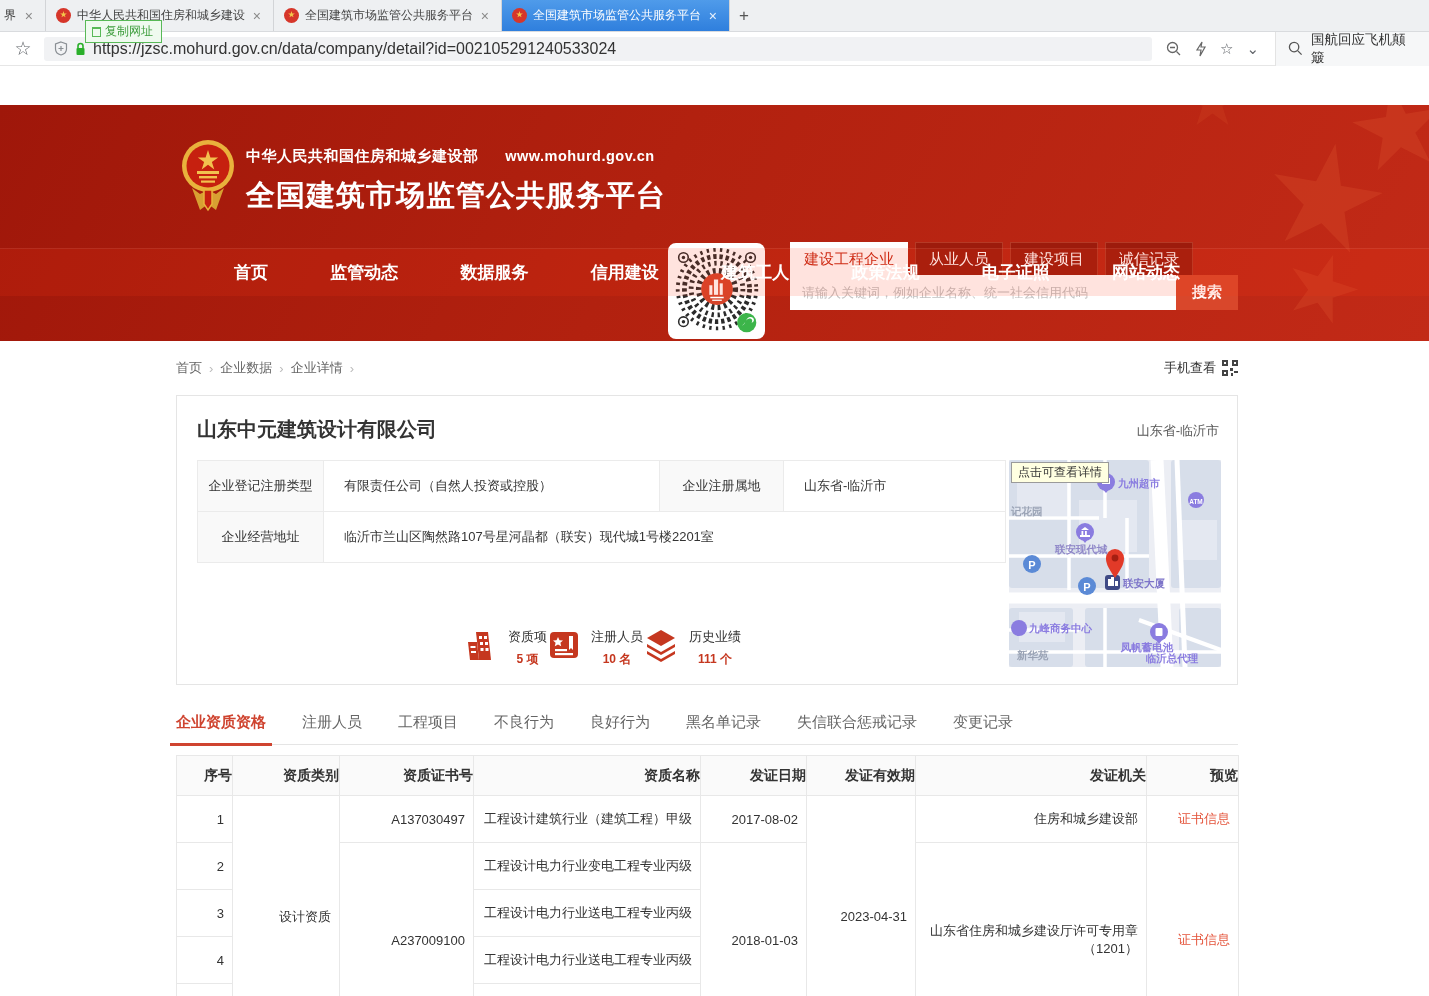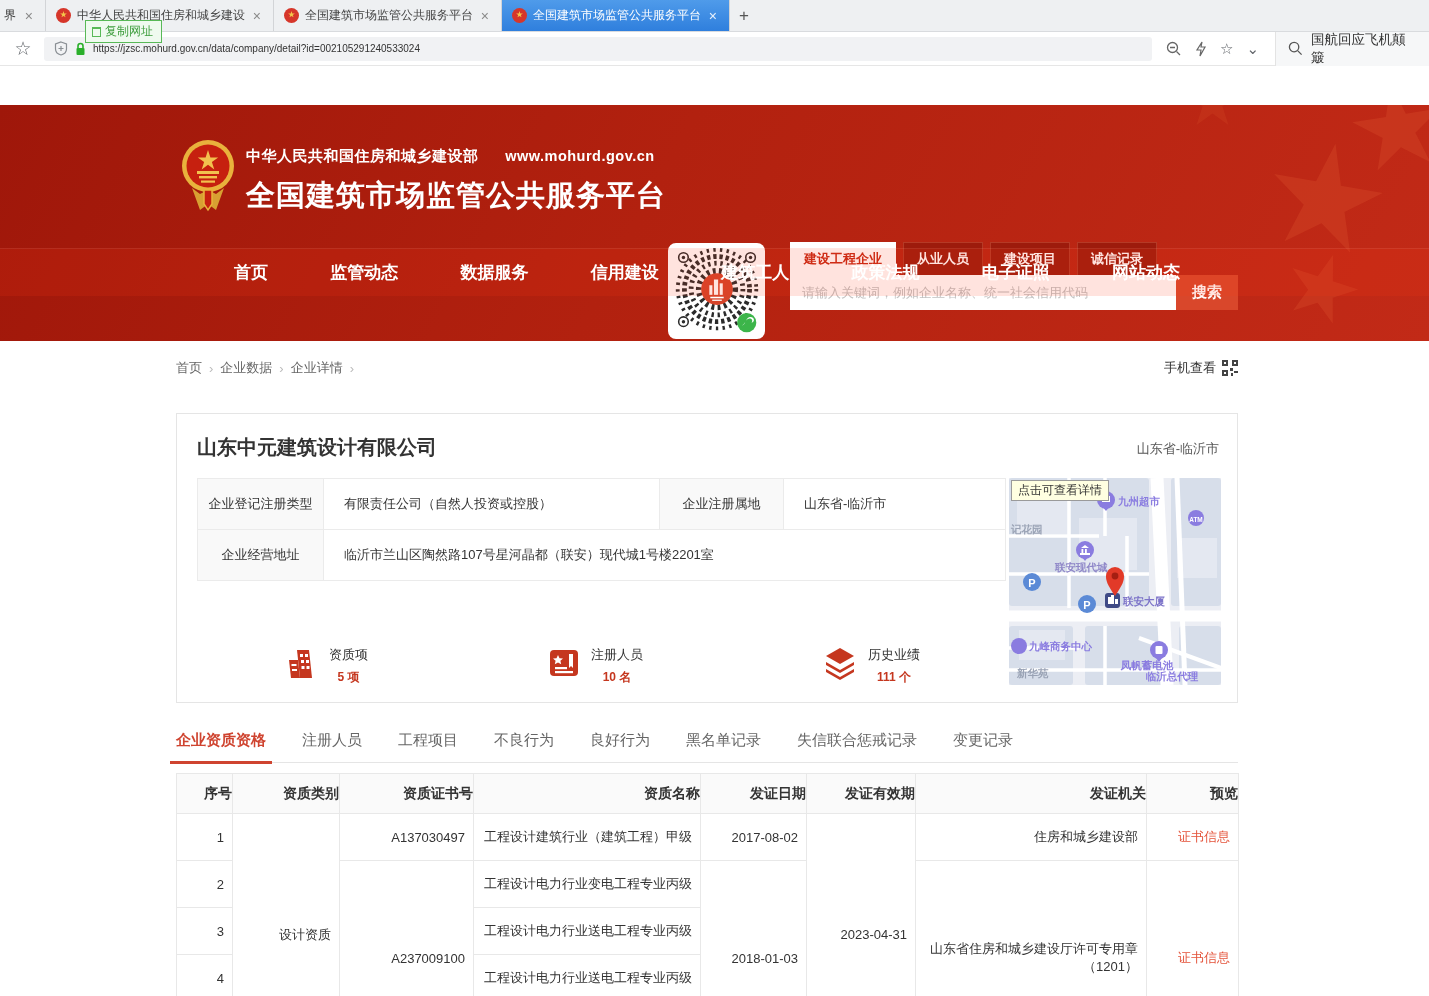--- a/index.html
+++ b/index.html
@@ -25,21 +25,21 @@
     border:1px solid #58b957; color:#3f9e3e; font-size:12px; padding:2px 8px 2px 6px;
     display:flex; align-items:center; gap:4px; }
   .copy-ic { width:9px; height:10px; border:1px solid #58b957; border-top-width:2px; display:inline-block; }
 
   .toolbar { height:34px; background:#fff; display:flex; align-items:center;
     border-bottom:1px solid #e6e6e6; padding:0 0 0 8px; }
   .tool-ic { color:#5f6368; display:flex; align-items:center; justify-content:center; }
   .star-big { width:30px; font-size:19px; }
   .urlbar { width:1108px; height:24px; background:#f1f2f4; border-radius:3px; margin-left:6px;
     display:flex; align-items:center; padding:0 10px; gap:7px; }
-  .url-text { font-size:10px; color:#333; white-space:nowrap; }
+  .url-text { font-size:16px; color:#333; white-space:nowrap; }
   .right-icons { display:flex; align-items:center; gap:13px; margin-left:14px; color:#666; font-size:15px; }
   .quick-search { margin-left:16px; height:34px; flex:1; background:#f6f7f8; border-left:1px solid #e3e3e3;
     display:flex; align-items:center; gap:8px; padding:0 12px; font-size:13.5px; color:#333; }
 
   
   .site-header { position:relative; margin-top:39px; height:236px;
     background:linear-gradient(118deg,#9f170a 0%,#b2210f 45%,#c22a17 100%); overflow:hidden; }
   .decor-star { position:absolute; background:#d24526; opacity:.45;
     clip-path:polygon(50% 0%,61% 35%,98% 35%,68% 57%,79% 91%,50% 70%,21% 91%,32% 57%,2% 35%,39% 35%); }
   .hdr-main { position:relative; z-index:2; height:143px; }
@@ -53,48 +53,48 @@
   .brand { position:absolute; left:246px; top:42px; color:#fff; }
   .brand .line1 { font-size:15px; font-weight:bold; letter-spacing:.5px; }
   .brand .line1 .site { margin-left:22px; font-size:14.5px; }
   .brand .line2 { font-size:29px; font-weight:bold; letter-spacing:1px; margin-top:10px; }
 
   .qr-box { position:absolute; left:668px; top:138px; width:97px; height:96px;
     background:#fff; border-radius:8px; display:flex; align-items:center; justify-content:center; }
 
   .search-mod { position:absolute; left:790px; top:137px; width:448px; }
   .search-tabs { display:flex; gap:7px; }
-  .s-tab { height:33px; padding:0 13px; display:flex; align-items:center; font-size:13px;
-    font-weight:bold; color:#fff; background:#9d1b0c; border:1px solid #b53a26; border-bottom:none; cursor:pointer; }
+  .s-tab { height:33px; padding:0 13px; display:flex; align-items:center; font-size:15px;
+    font-weight:normal; color:#fff; background:#9d1b0c; border:1px solid #b53a26; border-bottom:none; cursor:pointer; }
   .s-tab.active { background:#fff; color:#c72a15; border-color:#fff; }
   .search-row { display:flex; height:35px; }
   .search-row input { flex:1; border:none; outline:none; padding:0 12px; font-size:13px; color:#333;
     background:#fff; }
   .search-row input::placeholder { color:#c2c2c2; }
   .search-btn { width:62px; background:#d9472b; color:#fff; font-size:15px; font-weight:bold;
     border:none; cursor:pointer; }
 
   
   .page { width:1062px; margin-left:176px; position:relative; }
   .crumb-row { height:54px; display:flex; align-items:center; font-size:13px; color:#999; }
   .crumb { color:#666; cursor:pointer; }
   .crumb-sep { margin:0 7px; color:#bbb; }
   .crumb-right { margin-left:auto; display:flex; align-items:center; gap:6px; color:#333; }
 
-  .card { border:1px solid #e5e5e5; height:290px; position:relative; background:#fff;margin-top:18px; }
+  .card { border:1px solid #e5e5e5; height:290px; position:relative; background:#fff; }
   .company-title { position:absolute; left:20px; top:20px; font-size:20px; font-weight:bold; color:#333; }
   .company-region { position:absolute; right:18px; top:26px; font-size:13px; color:#555; }
   .info-table { position:absolute; left:20px; top:64px; border-collapse:collapse; table-layout:fixed; }
   .info-table td { border:1px solid #ebebeb; font-size:13px; color:#333; height:51px; }
   .info-table td.lbl { background:#f9f9f9; text-align:center; width:126px; }
   .info-table td.lbl2 { width:124px; }
   .info-table td.val { padding-left:20px; width:336px; }
   .info-table td.val2 { width:222px; }
   .stats { position:absolute; left:20px; top:232px; width:808px; display:flex;
-    justify-content:space-between; padding:0 85px 0 88px; }
+    justify-content:center; padding:0 85px 0 88px; }
   .stat { display:flex; align-items:flex-start; gap:10px; }
   .stat .txt { font-size:13px; color:#333; }
   .stat .num { font-size:12px; color:#c5371f; margin-top:5px; text-align:center;font-weight:bold; }
   .map-wrap { position:absolute; left:832px; top:64px; width:212px; height:207px; cursor:pointer; }
   .map-tip { position:absolute; left:2px; top:2px; z-index:5; background:#ffffe1; border:1px solid #9a9a9a;
     font-size:12px; color:#333; padding:1px 6px; }
 
   .dtabs { margin-top:22px; height:38px; display:flex; gap:36px; border-bottom:1px solid #e5e5e5;
     align-items:flex-end; }
   .dtab { font-size:15px; color:#666; padding-bottom:12px; position:relative; cursor:pointer; white-space:nowrap; }

